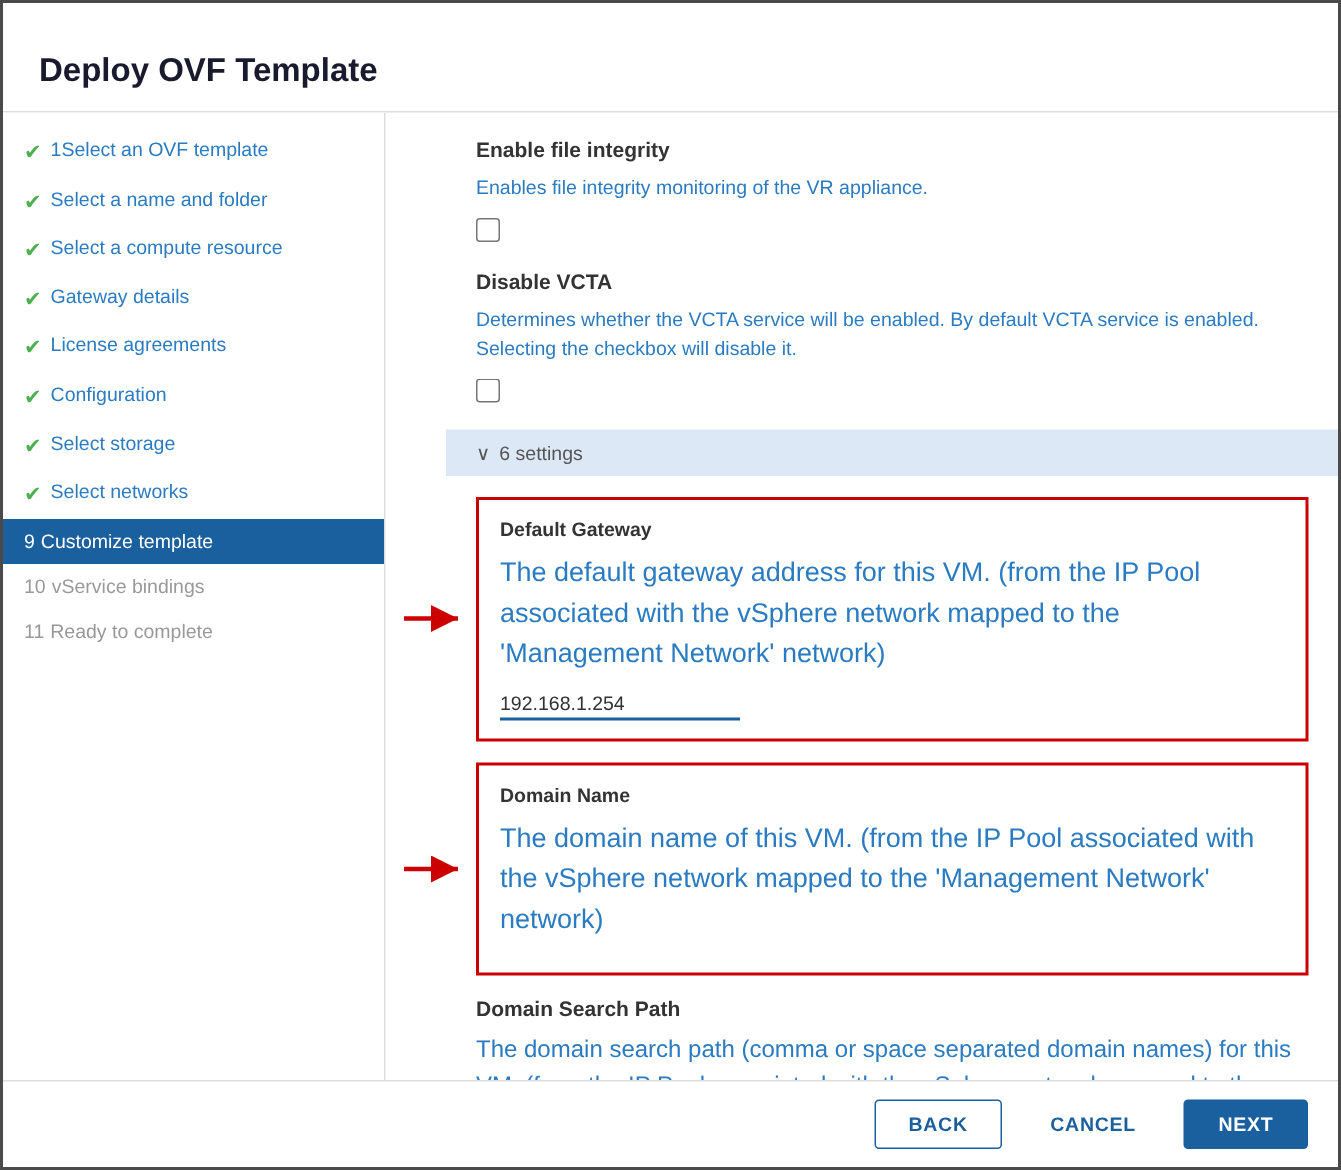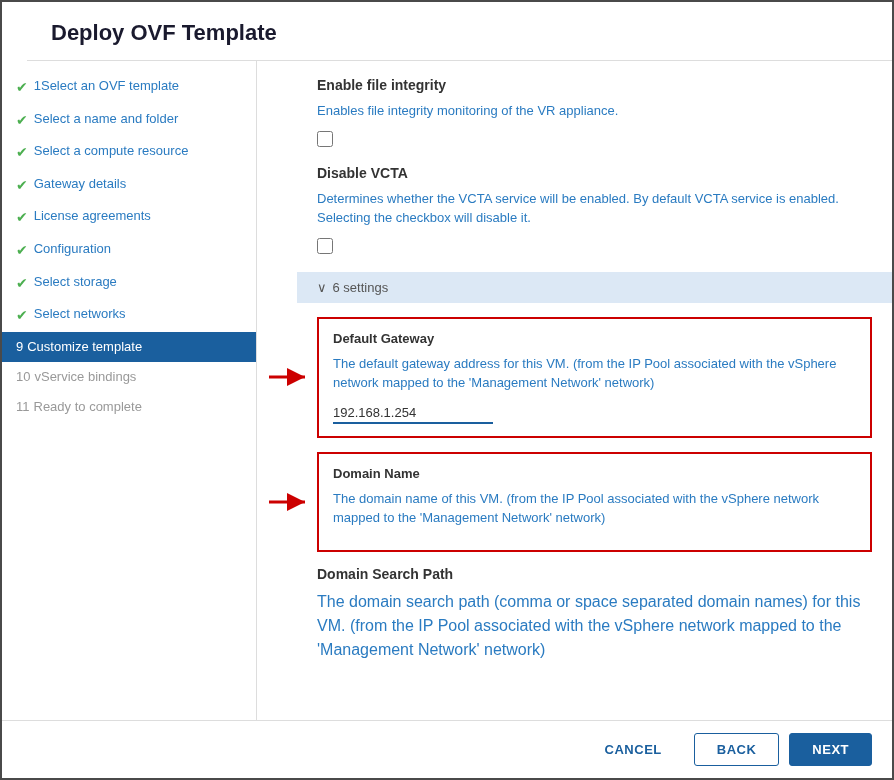--- a/index.html
+++ b/index.html
@@ -16,27 +16,26 @@
     .dialog {
       width: 894px;
       height: 780px;
       border: 2px solid #4a4a4a;
       display: flex;
       flex-direction: column;
       background: #fff;
     }
 
     .dialog-title {
-      padding: 18px 24px 14px;
+      padding: 32px 24px 14px;
       font-size: 22px;
       font-weight: bold;
       color: #1a1a2e;
       border-bottom: 1px solid #ddd;
       background: #fff;
-      margin-left: 25px;
     }
 
     .dialog-body {
       display: flex;
       flex: 1;
       overflow: hidden;
     }
 
     
     .sidebar {
@@ -165,21 +164,21 @@
       font-size: 13px;
       font-weight: bold;
       color: #333;
       margin-bottom: 8px;
     }
 
     .card-description {
       color: #2a7bc1;
       line-height: 1.5;
       margin-bottom: 10px;
-      font-size: 13px;
+      font-size: 18px;
     }
 
     .card-input {
       border: none;
       border-bottom: 2px solid #1a5f9e;
       outline: none;
       font-size: 13px;
       color: #333;
       padding: 2px 0;
       width: 160px;
@@ -385,18 +384,18 @@
           <div class="section-title">Domain Search Path</div>
           <div class="domain-search-description">The domain search path (comma or space separated domain names) for this VM. (from the IP Pool associated with the vSphere network mapped to the 'Management Network' network)</div>
         </div>
 
       </div>
     </div>
 
   </div>
 
   <div class="dialog-footer">
+    <button class="btn btn-back">BACK</button>
     <button class="btn btn-cancel">CANCEL</button>
-    <button class="btn btn-back">BACK</button>
     <button class="btn btn-next">NEXT</button>
   </div>
 
 </div>
 
 </body></html>

